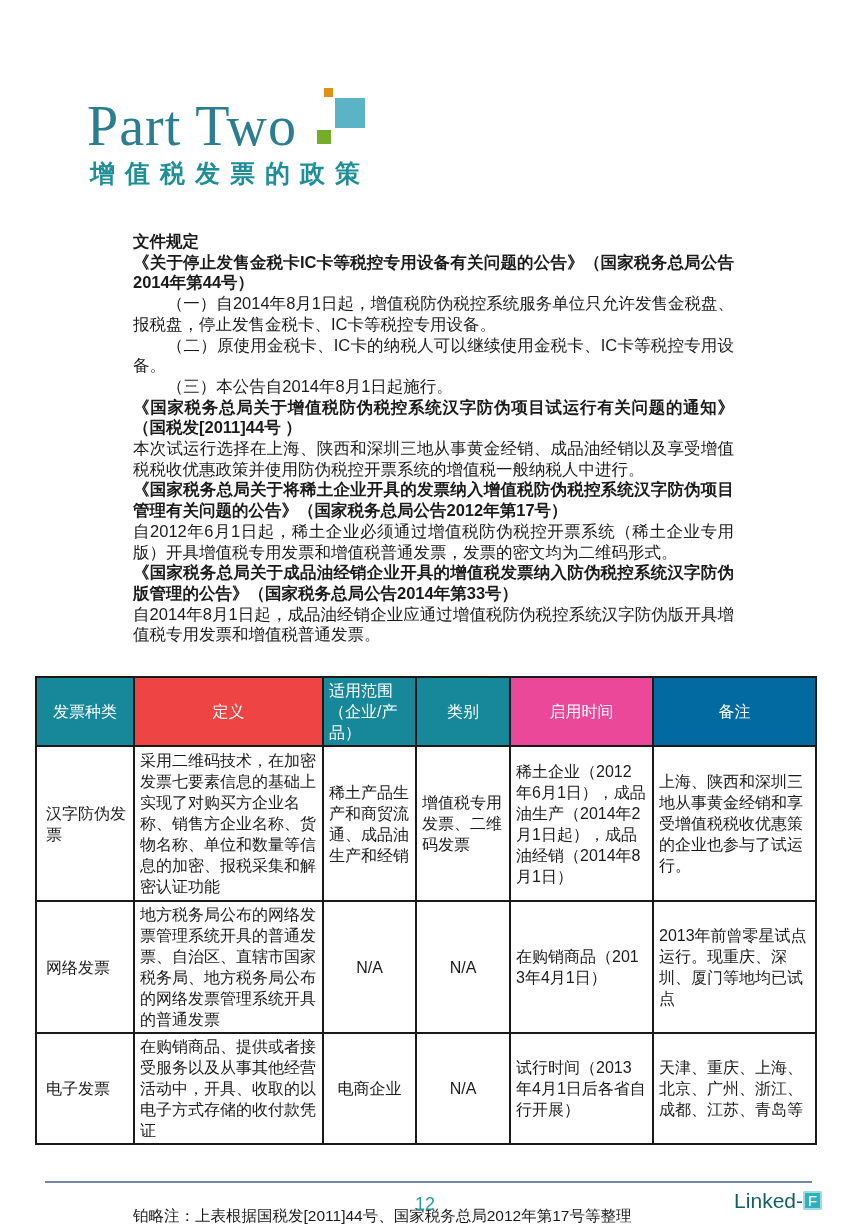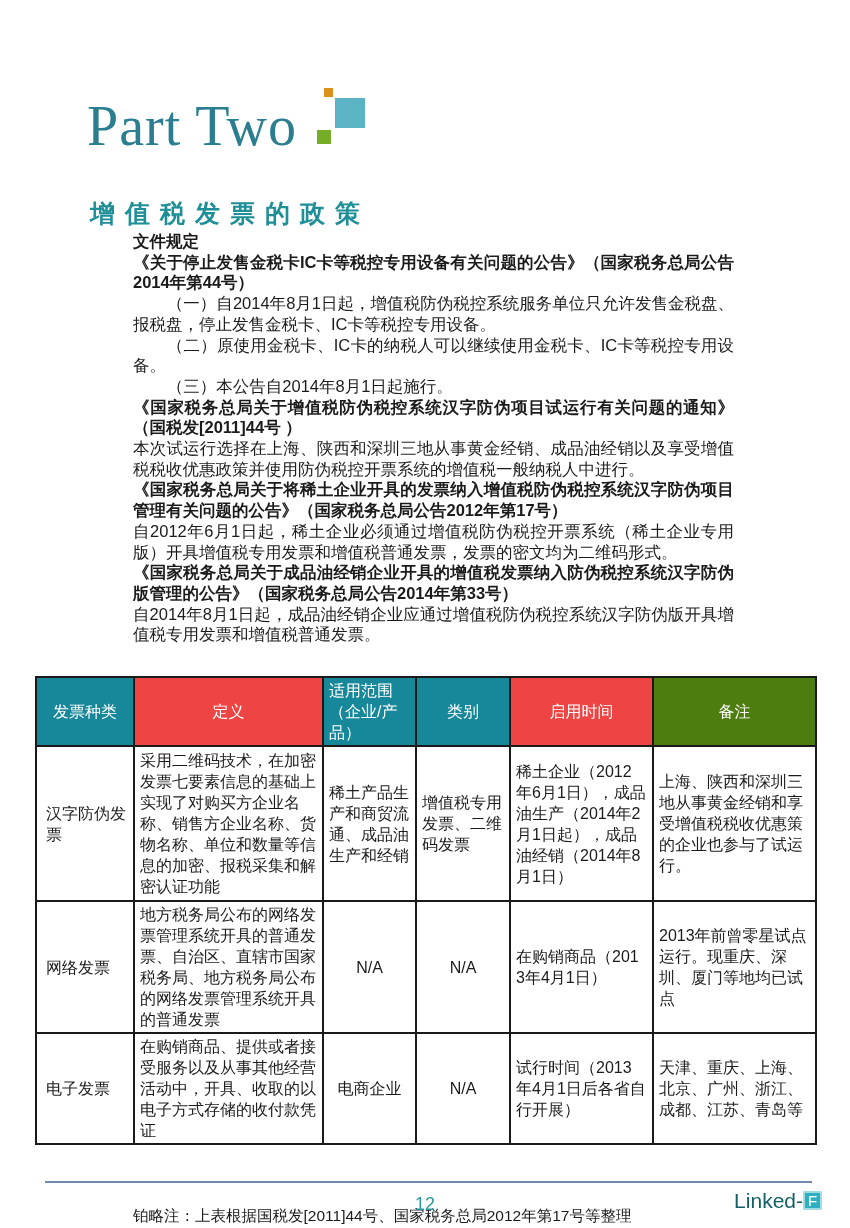--- a/index.html
+++ b/index.html
@@ -70,21 +70,21 @@
 <div class="page">
 
   <div class="part-title" style="color: rgb(42, 126, 144);">Part Two</div>
 
   <div class="deco">
     <span class="sq sq-orange" style="background-color: rgb(221, 145, 24);"></span>
     <span class="sq sq-teal" style="background-color: rgb(91, 180, 198);"></span>
     <span class="sq sq-green" style="background-color: rgb(118, 173, 40);"></span>
   </div>
 
-  <div class="page-subtitle" style="color: rgb(30, 142, 151); margin-top: 40px;">增值税发票的政策</div>
+  <div class="page-subtitle" style="color: rgb(30, 142, 151);">增值税发票的政策</div>
 
   <div class="body-text">
     <p class="p-bold">文件规定</p>
     <p class="p-bold">《关于停止发售金税卡IC卡等税控专用设备有关问题的公告》（国家税务总局公告2014年第44号）</p>
     <p class="p-indent">（一）自2014年8月1日起，增值税防伪税控系统服务单位只允许发售金税盘、报税盘，停止发售金税卡、IC卡等税控专用设备。</p>
     <p class="p-indent">（二）原使用金税卡、IC卡的纳税人可以继续使用金税卡、IC卡等税控专用设备。</p>
     <p class="p-indent">（三）本公告自2014年8月1日起施行。</p>
     <p class="p-bold">《国家税务总局关于增值税防伪税控系统汉字防伪项目试运行有关问题的通知》（国税发[2011]44号 ）</p>
     <p>本次试运行选择在上海、陕西和深圳三地从事黄金经销、成品油经销以及享受增值税税收优惠政策并使用防伪税控开票系统的增值税一般纳税人中进行。</p>
     <p class="p-bold">《国家税务总局关于将稀土企业开具的发票纳入增值税防伪税控系统汉字防伪项目管理有关问题的公告》（国家税务总局公告2012年第17号）</p>
@@ -102,22 +102,22 @@
         <col style="width:94px">
           <col style="width:143px">
           <col style="width:163px">
       </colgroup>
       <thead>
         <tr style="height:67px">
           <th style="background-color: rgb(23, 135, 154);">发票种类</th>
           <th style="background-color: #ef4444;">定义</th>
           <th class="hl" style="background-color: rgb(23, 135, 154);">适用范围（企业/产品）</th>
           <th style="background-color: rgb(23, 135, 154);">类别</th>
-          <th style="background-color: #ef4444;">启用时间</th>
-          <th style="background-color: #4d7c0f;">备注</th>
+          <th style="background-color: #ec4899;">启用时间</th>
+          <th style="background-color: #0369a1;">备注</th>
         </tr>
       </thead>
       <tbody>
         <tr style="height:155px">
           <td class="name-cell">汉字防伪发票</td>
           <td>采用二维码技术，在加密发票七要素信息的基础上实现了对购买方企业名称、销售方企业名称、货物名称、单位和数量等信息的加密、报税采集和解密认证功能</td>
           <td>稀土产品生产和商贸流通、成品油生产和经销</td>
           <td>增值税专用发票、二维码发票</td>
           <td>稀土企业（2012年6月1日），成品油生产（2014年2月1日起），成品油经销（2014年8月1日）</td>
           <td>上海、陕西和深圳三地从事黄金经销和享受增值税税收优惠策的企业也参与了试运行。</td>

